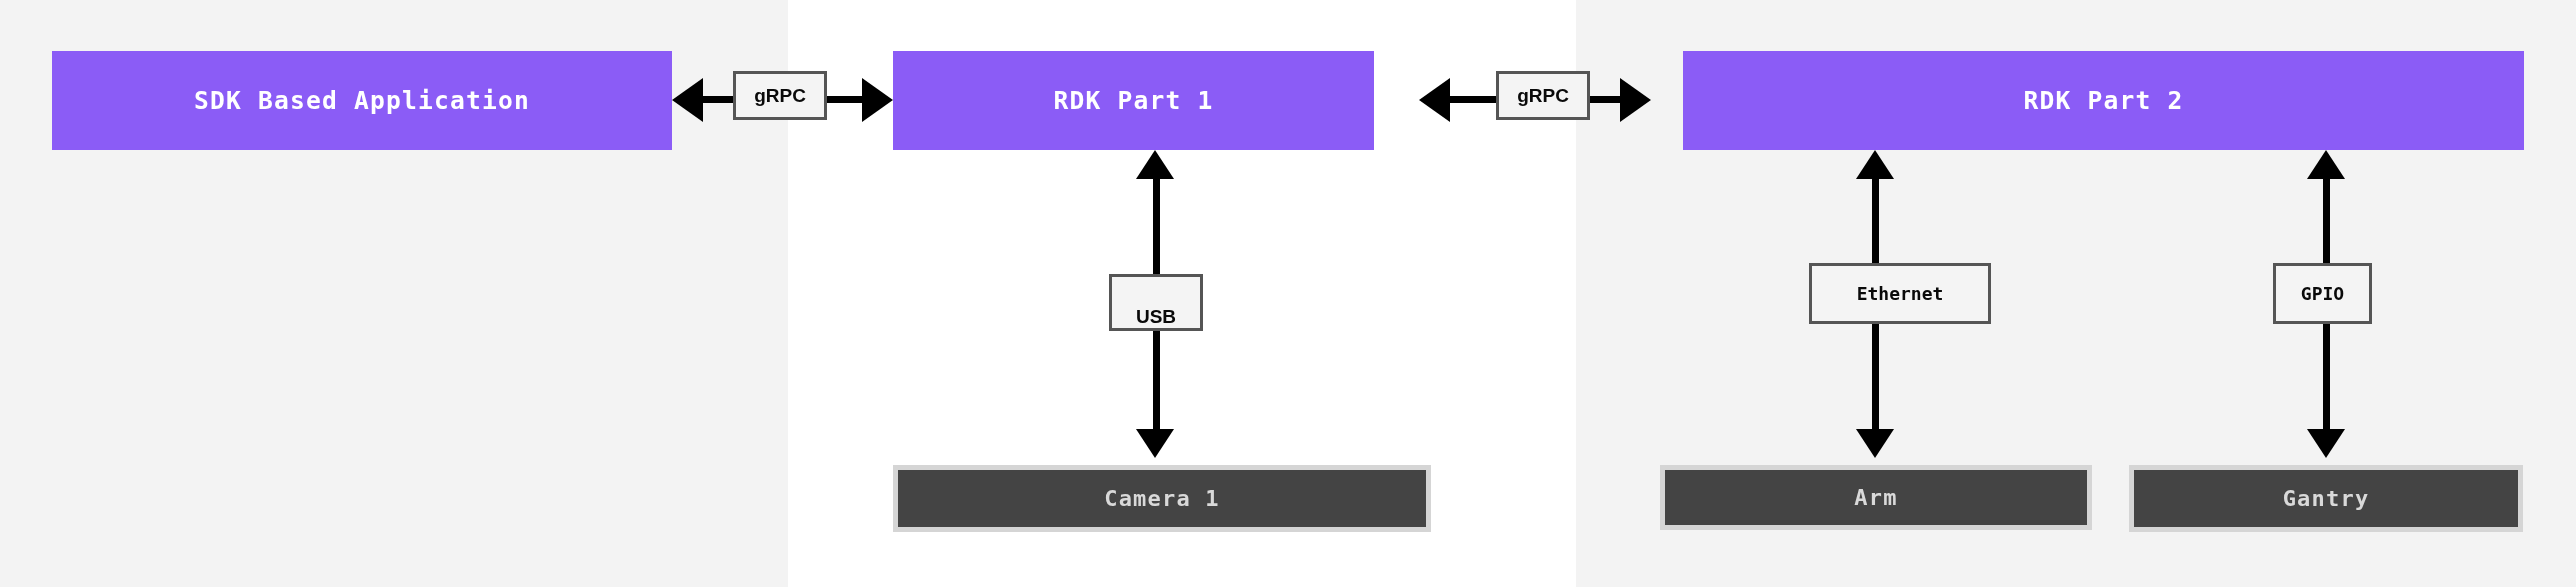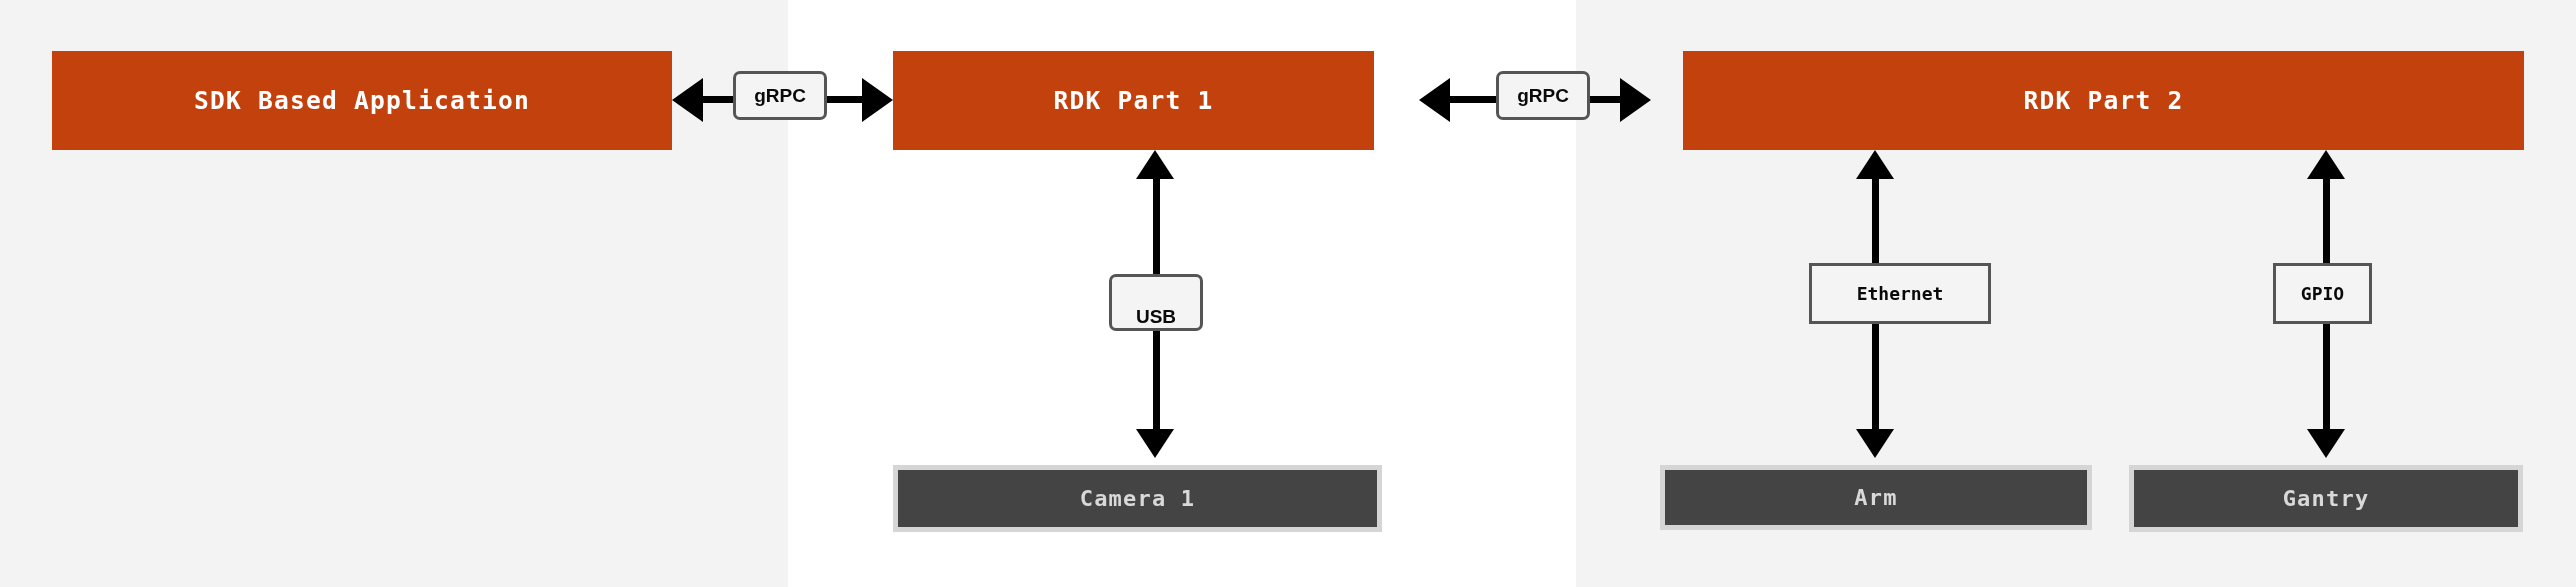--- a/index.html
+++ b/index.html
@@ -22,21 +22,21 @@
     top: 0;
     height: 588px;
   }
   #panel-left   { left: 0px;    width: 788px;  background: #f3f3f3; }
   #panel-center { left: 788px;  width: 788px;  background: #ffffff; }
   #panel-right  { left: 1576px; width: 1000px; background: #f3f3f3; }
 
   
   .node-dark {
     position: absolute;
-    background: #c2410c;
+    background: #8b5cf6;
     display: flex;
     align-items: center;
     justify-content: center;
     color: #ffffff;
     font-family: "DejaVu Sans Mono", monospace;
     font-size: 24.6px;
     letter-spacing: 1.2px;
     font-weight: 700;
   }
 
@@ -69,21 +69,21 @@
     border: 3.3px solid #555555;
     box-sizing: border-box;
     display: flex;
     align-items: center;
     justify-content: center;
     color: #0a0a0a;
     font-size: 19px;
     font-weight: 700;
     z-index: 6;
   }
-  .edge-label.sans { font-family: "Liberation Sans", sans-serif; border-radius: 7px; }
+  .edge-label.sans { font-family: "Liberation Sans", sans-serif; }
   .edge-label.mono { font-family: "DejaVu Sans Mono", monospace; font-weight: 700; font-size: 18px; }
 
   
   .hline {
     position: absolute;
     height: 7.4px;
     background: #000000;
     z-index: 2;
   }
   .vline {
@@ -183,21 +183,21 @@
   <div class="arrow arrow-up" style="left:2307px; top:150px;"></div>
   <div class="vline" style="left:2323px; top:176px; height:103px;"></div>
 
   <div class="edge-label mono" style="left:2273px; top:263px; width:99px; height:61px;">
     <span>GPIO</span>
   </div>
 
   <div class="vline" style="left:2323px; top:320px; height:111px;"></div>
   <div class="arrow arrow-down" style="left:2307px; top:429px;"></div>
 
-  <div class="node-device" style="left:893px; top:465px; width:489px; height:67px;">
+  <div class="node-device" style="left:893px; top:465px; width:538px; height:67px;">
     <div class="node-device-inner">
       <span>Camera 1</span>
     </div>
   </div>
 
   <div class="node-device" style="left:1660px; top:465px; width:432px; height:65px;">
     <div class="node-device-inner">
       <span>Arm</span>
     </div>
   </div>

